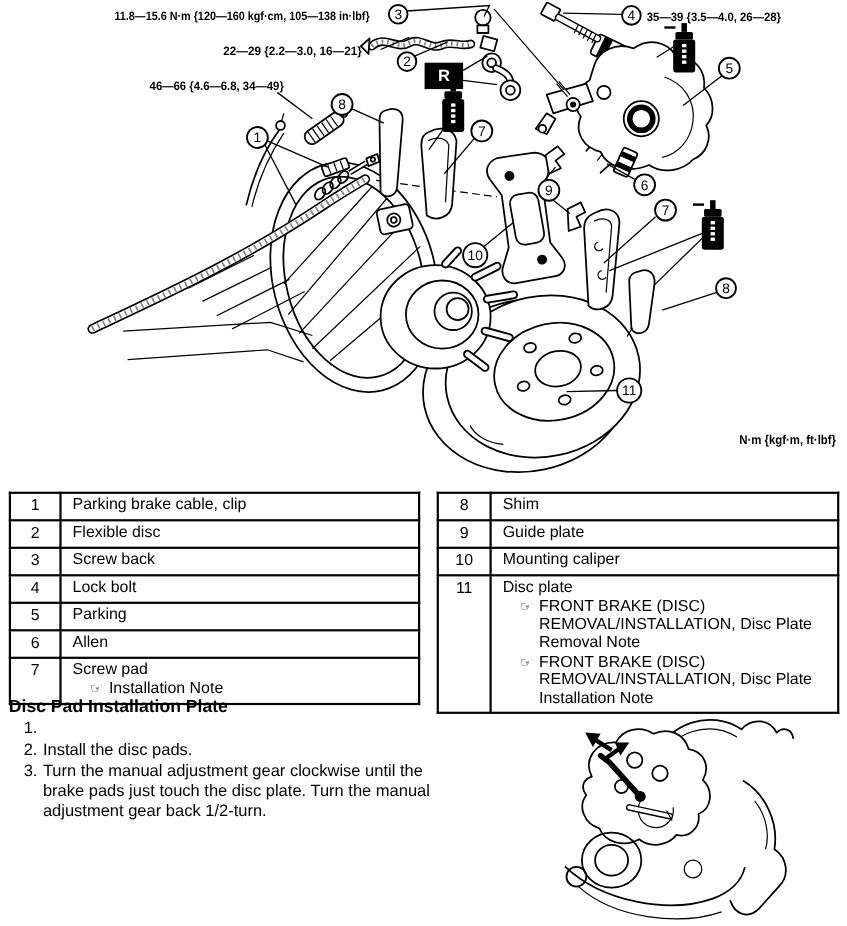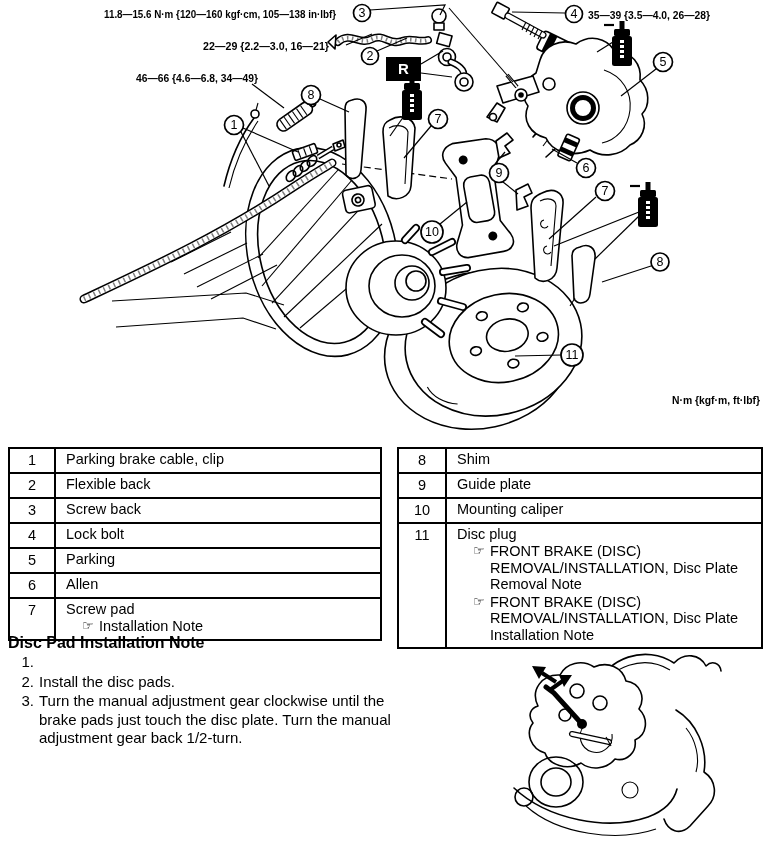--- a/index.html
+++ b/index.html
@@ -338,21 +338,21 @@
   </svg>
 
   <table class="parts-table" id="table-left">
     <tbody>
         <tr>
       <td class="num">1</td>
       <td>Parking brake cable, clip</td>
         </tr>
     <tr>
       <td class="num">2</td>
-      <td>Flexible back</td>
+      <td>Flexible disc</td>
         </tr>
     <tr>
       <td class="num">3</td>
       <td>Screw back</td>
         </tr>
     <tr>
       <td class="num">4</td>
       <td>Lock bolt</td>
         </tr>
     <tr>
@@ -386,36 +386,36 @@
       <td class="num">9</td>
       <td>Guide plate</td>
         </tr>
     <tr>
       <td class="num">10</td>
       <td>Mounting caliper</td>
         </tr>
     <tr>
       <td class="num">11</td>
       <td>
-        <div>Disc plug</div>
+        <div>Disc plate</div>
         <div class="ref">
           <span class="ptr">☞</span>
           <span class="rtxt">FRONT BRAKE (DISC) REMOVAL/INSTALLATION, Disc Plate Removal Note</span>
         </div>
         <div class="ref">
           <span class="ptr">☞</span>
           <span class="rtxt">FRONT BRAKE (DISC) REMOVAL/INSTALLATION, Disc Plate Installation Note</span>
         </div>
       </td>
         </tr>
   </tbody>
     </table>
 
   <div class="notes">
-    <div class="note-title">Disc Pad Installation Note</div>
+    <div class="note-title">Disc Pad Installation Plate</div>
     <div class="step">
       <div class="step-num">1.</div>
     </div>
     <div class="step">
       <div class="step-num">2.</div>
       <div class="step-text">Install the disc pads.</div>
     </div>
     <div class="step">
       <div class="step-num">3.</div>
       <div class="step-text">Turn the manual adjustment gear clockwise until the brake pads just touch the disc plate. Turn the manual adjustment gear back 1/2-turn.</div>

